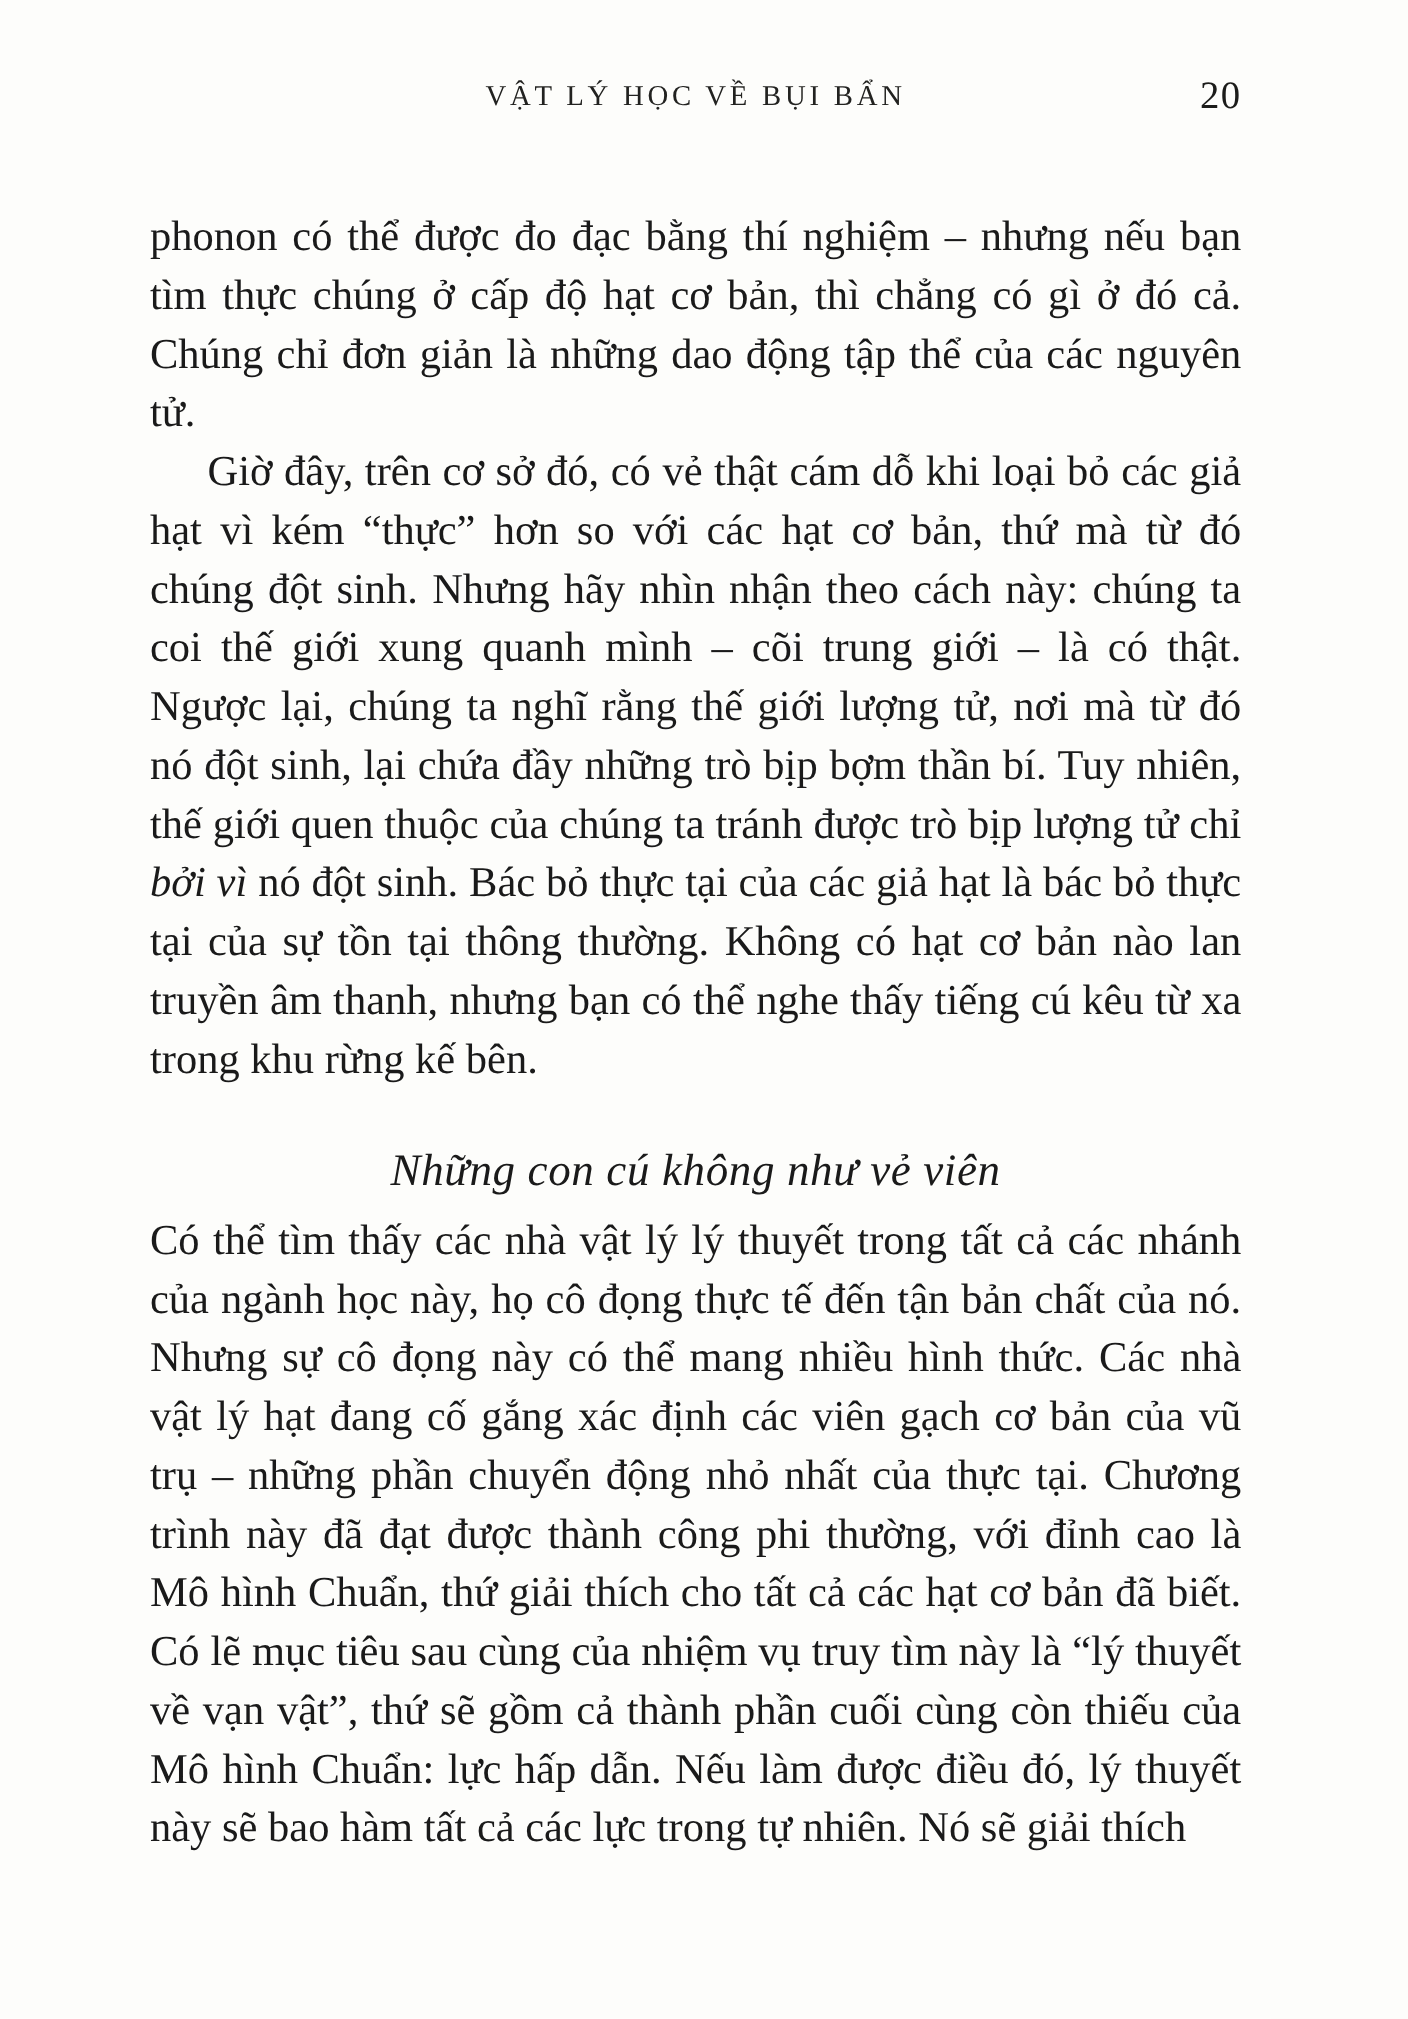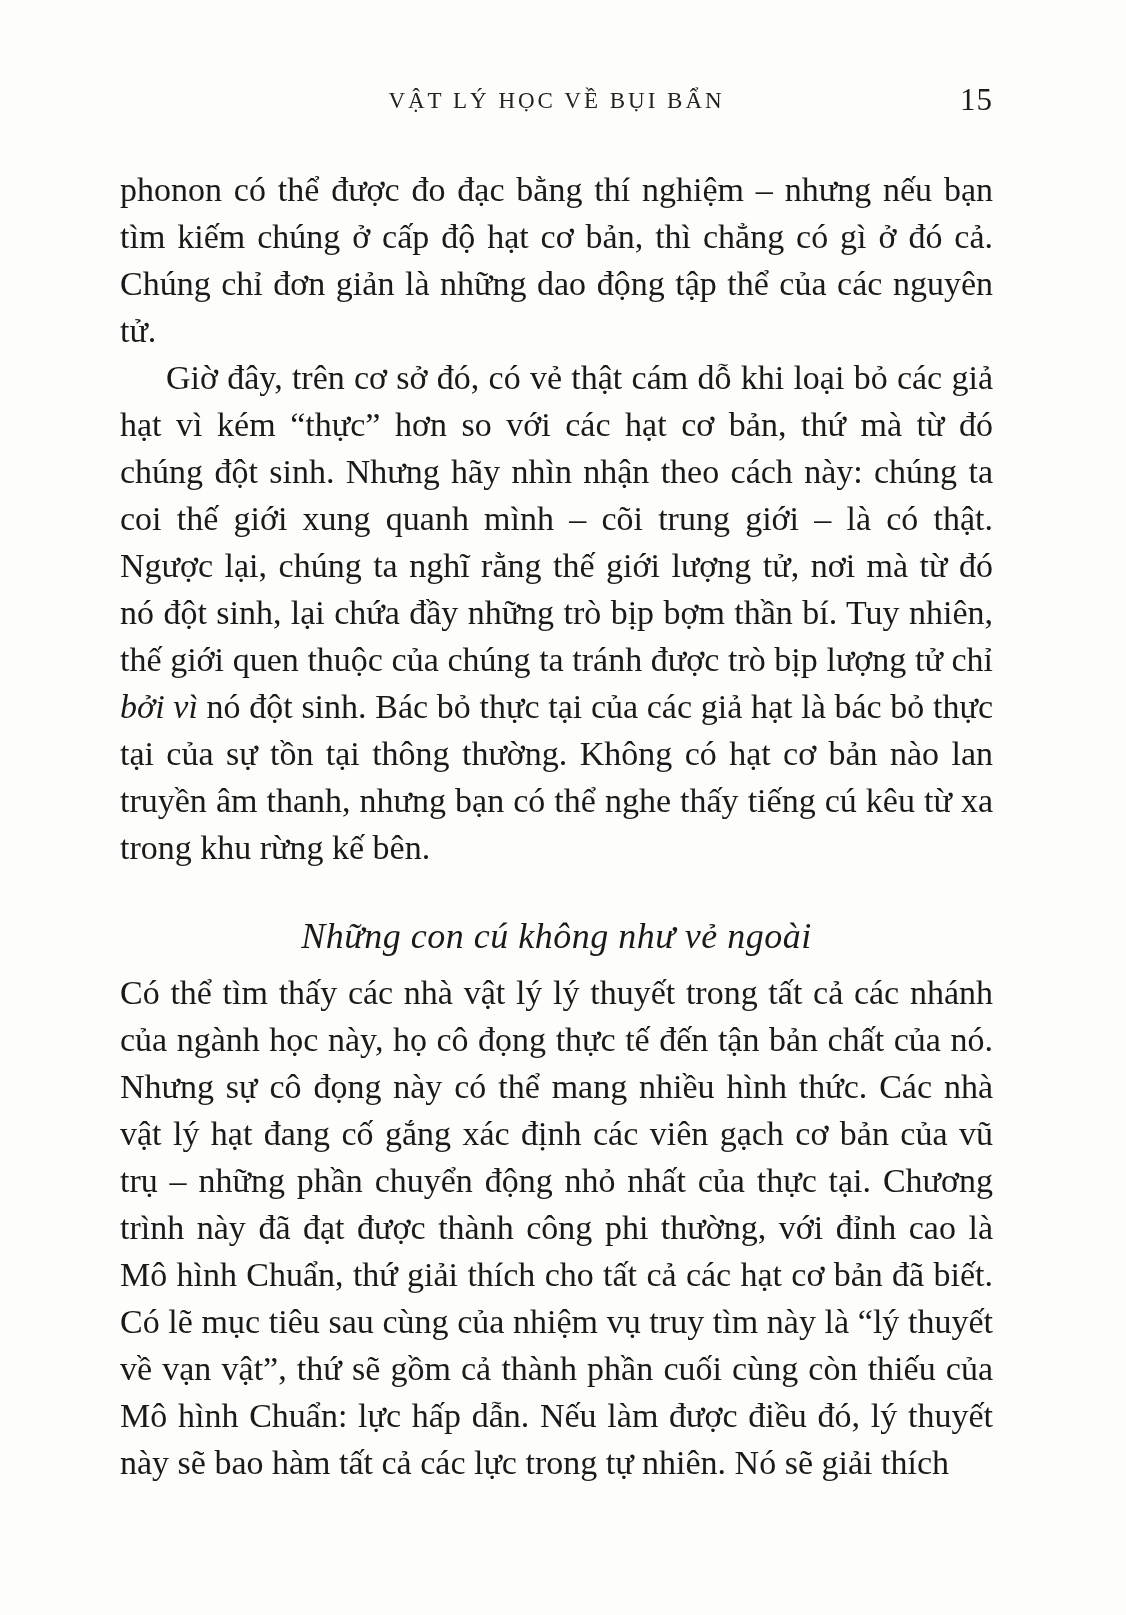--- a/index.html
+++ b/index.html
@@ -11,21 +11,21 @@
     position: relative;
     width: 1126px;
     height: 1615px;
     background: #fdfdfb;
     color: #1a1a1a;
     font-family: "Liberation Serif", "DejaVu Serif", serif;
     overflow: hidden;
   }
   .running-header {
     position: absolute;
-    top: 88px;
+    top: 64px;
     left: 120px;
     width: 873px;
     text-align: center;
   }
   .running-title {
     display: inline-block;
     font-size: 23px;
     letter-spacing: 3px;
     color: #222220;
     white-space: nowrap;
@@ -70,28 +70,28 @@
     margin-top: 44px;
   }
 </style>
 </head>
 <body>
 
 <div class="page">
 
   <header class="running-header">
     <span class="running-title">VẬT LÝ HỌC VỀ BỤI BẨN</span>
-    <span class="page-number">15</span>
+    <span class="page-number">20</span>
   </header>
 
   <main class="body-text">
 
-    <p class="para">phonon có thể được đo đạc bằng thí nghiệm – nhưng nếu bạn tìm kiếm chúng ở cấp độ hạt cơ bản, thì chẳng có gì ở đó cả. Chúng chỉ đơn giản là những dao động tập thể của các nguyên tử.</p>
+    <p class="para">phonon có thể được đo đạc bằng thí nghiệm – nhưng nếu bạn tìm thực chúng ở cấp độ hạt cơ bản, thì chẳng có gì ở đó cả. Chúng chỉ đơn giản là những dao động tập thể của các nguyên tử.</p>
 
     <p class="para indent"><span>Giờ đây, trên cơ sở đó, có vẻ thật cám dỗ khi loại bỏ các giả hạt vì kém “thực” hơn so với các hạt cơ bản, thứ mà từ đó chúng đột sinh. Nhưng hãy nhìn nhận theo cách này: chúng ta coi thế giới xung quanh mình – cõi trung giới – là có thật. Ngược lại, chúng ta nghĩ rằng thế giới lượng tử, nơi mà từ đó nó đột sinh, lại chứa đầy những trò bịp bợm thần bí. Tuy nhiên, thế giới quen thuộc của chúng ta tránh được trò bịp lượng tử chỉ </span><em>bởi vì</em><span> nó đột sinh. Bác bỏ thực tại của các giả hạt là bác bỏ thực tại của sự tồn tại thông thường. Không có hạt cơ bản nào lan truyền âm thanh, nhưng bạn có thể nghe thấy tiếng cú kêu từ xa trong khu rừng kế bên.</span></p>
 
-    <h2 class="section-heading">Những con cú không như vẻ ngoài</h2>
+    <h2 class="section-heading">Những con cú không như vẻ viên</h2>
 
     <p class="para">Có thể tìm thấy các nhà vật lý lý thuyết trong tất cả các nhánh của ngành học này, họ cô đọng thực tế đến tận bản chất của nó. Nhưng sự cô đọng này có thể mang nhiều hình thức. Các nhà vật lý hạt đang cố gắng xác định các viên gạch cơ bản của vũ trụ – những phần chuyển động nhỏ nhất của thực tại. Chương trình này đã đạt được thành công phi thường, với đỉnh cao là Mô hình Chuẩn, thứ giải thích cho tất cả các hạt cơ bản đã biết. Có lẽ mục tiêu sau cùng của nhiệm vụ truy tìm này là “lý thuyết về vạn vật”, thứ sẽ gồm cả thành phần cuối cùng còn thiếu của Mô hình Chuẩn: lực hấp dẫn. Nếu làm được điều đó, lý thuyết này sẽ bao hàm tất cả các lực trong tự nhiên. Nó sẽ giải thích</p>
 
   </main>
 
 </div>
 
 </body></html>

